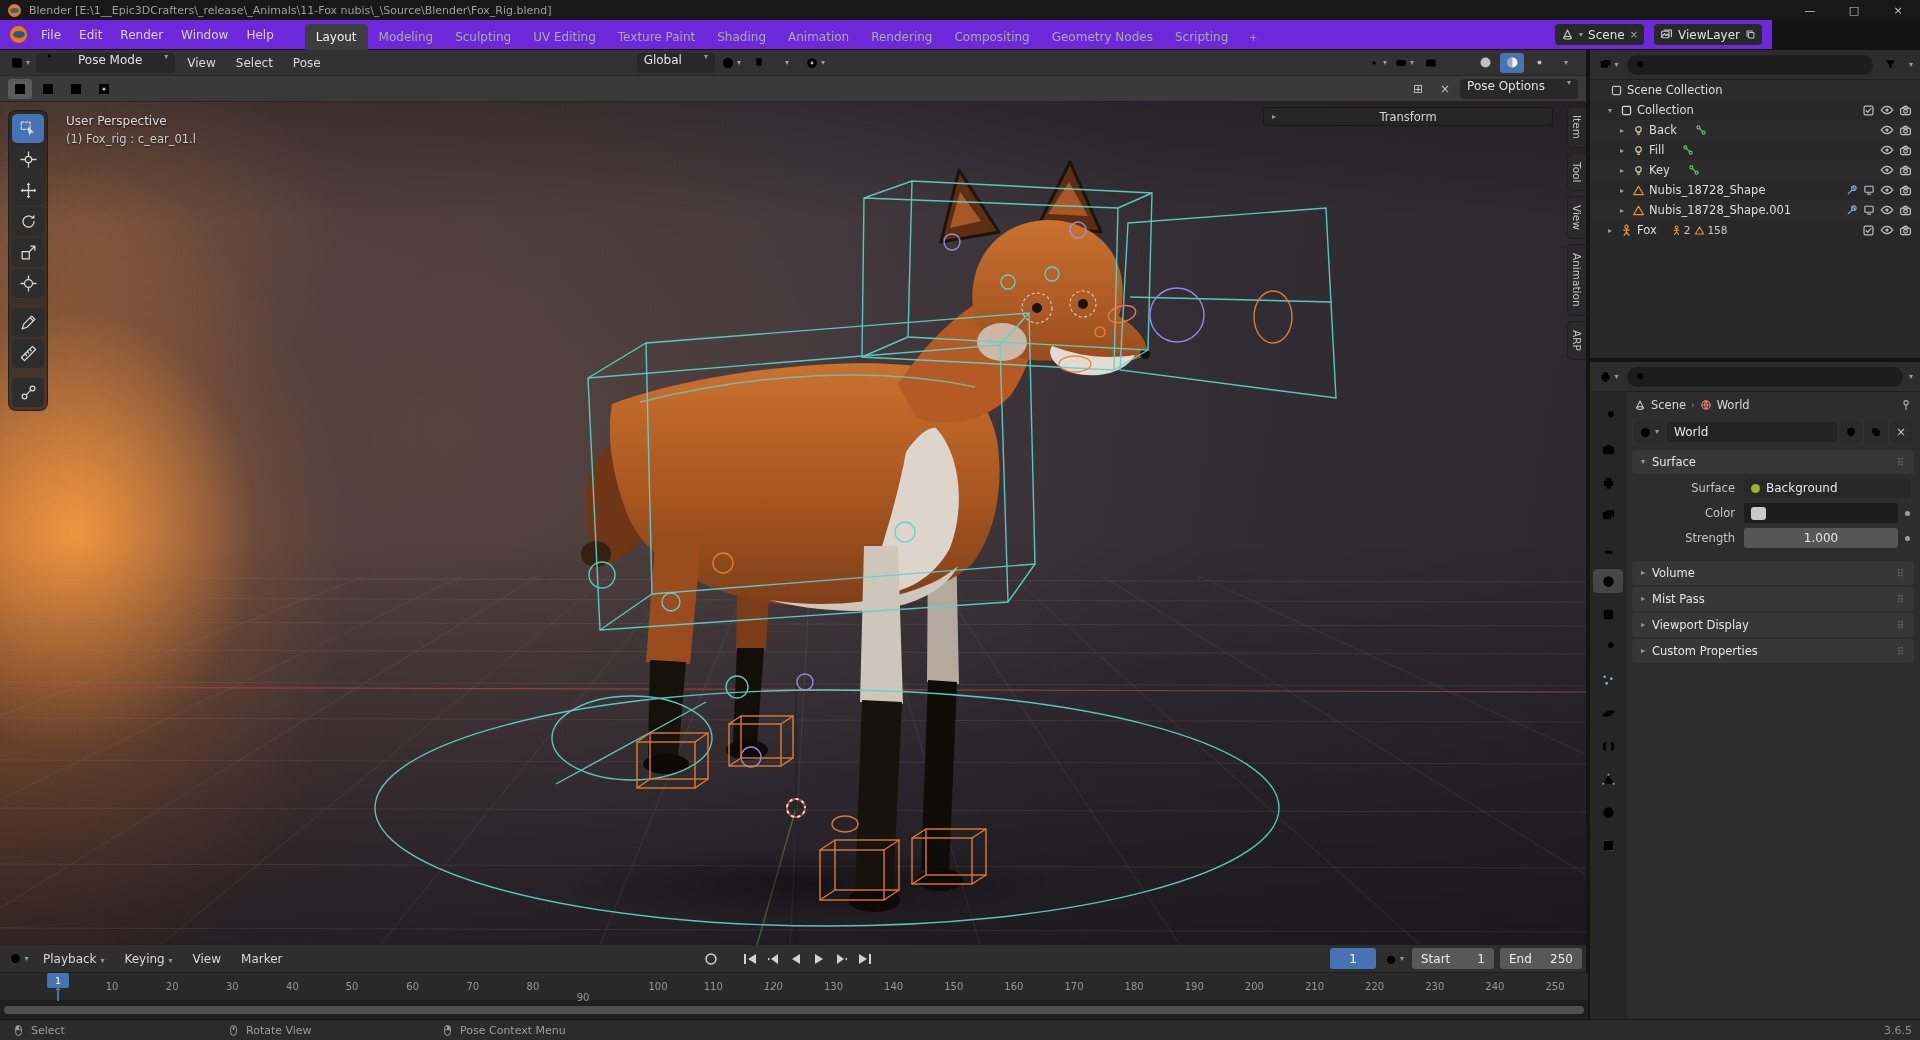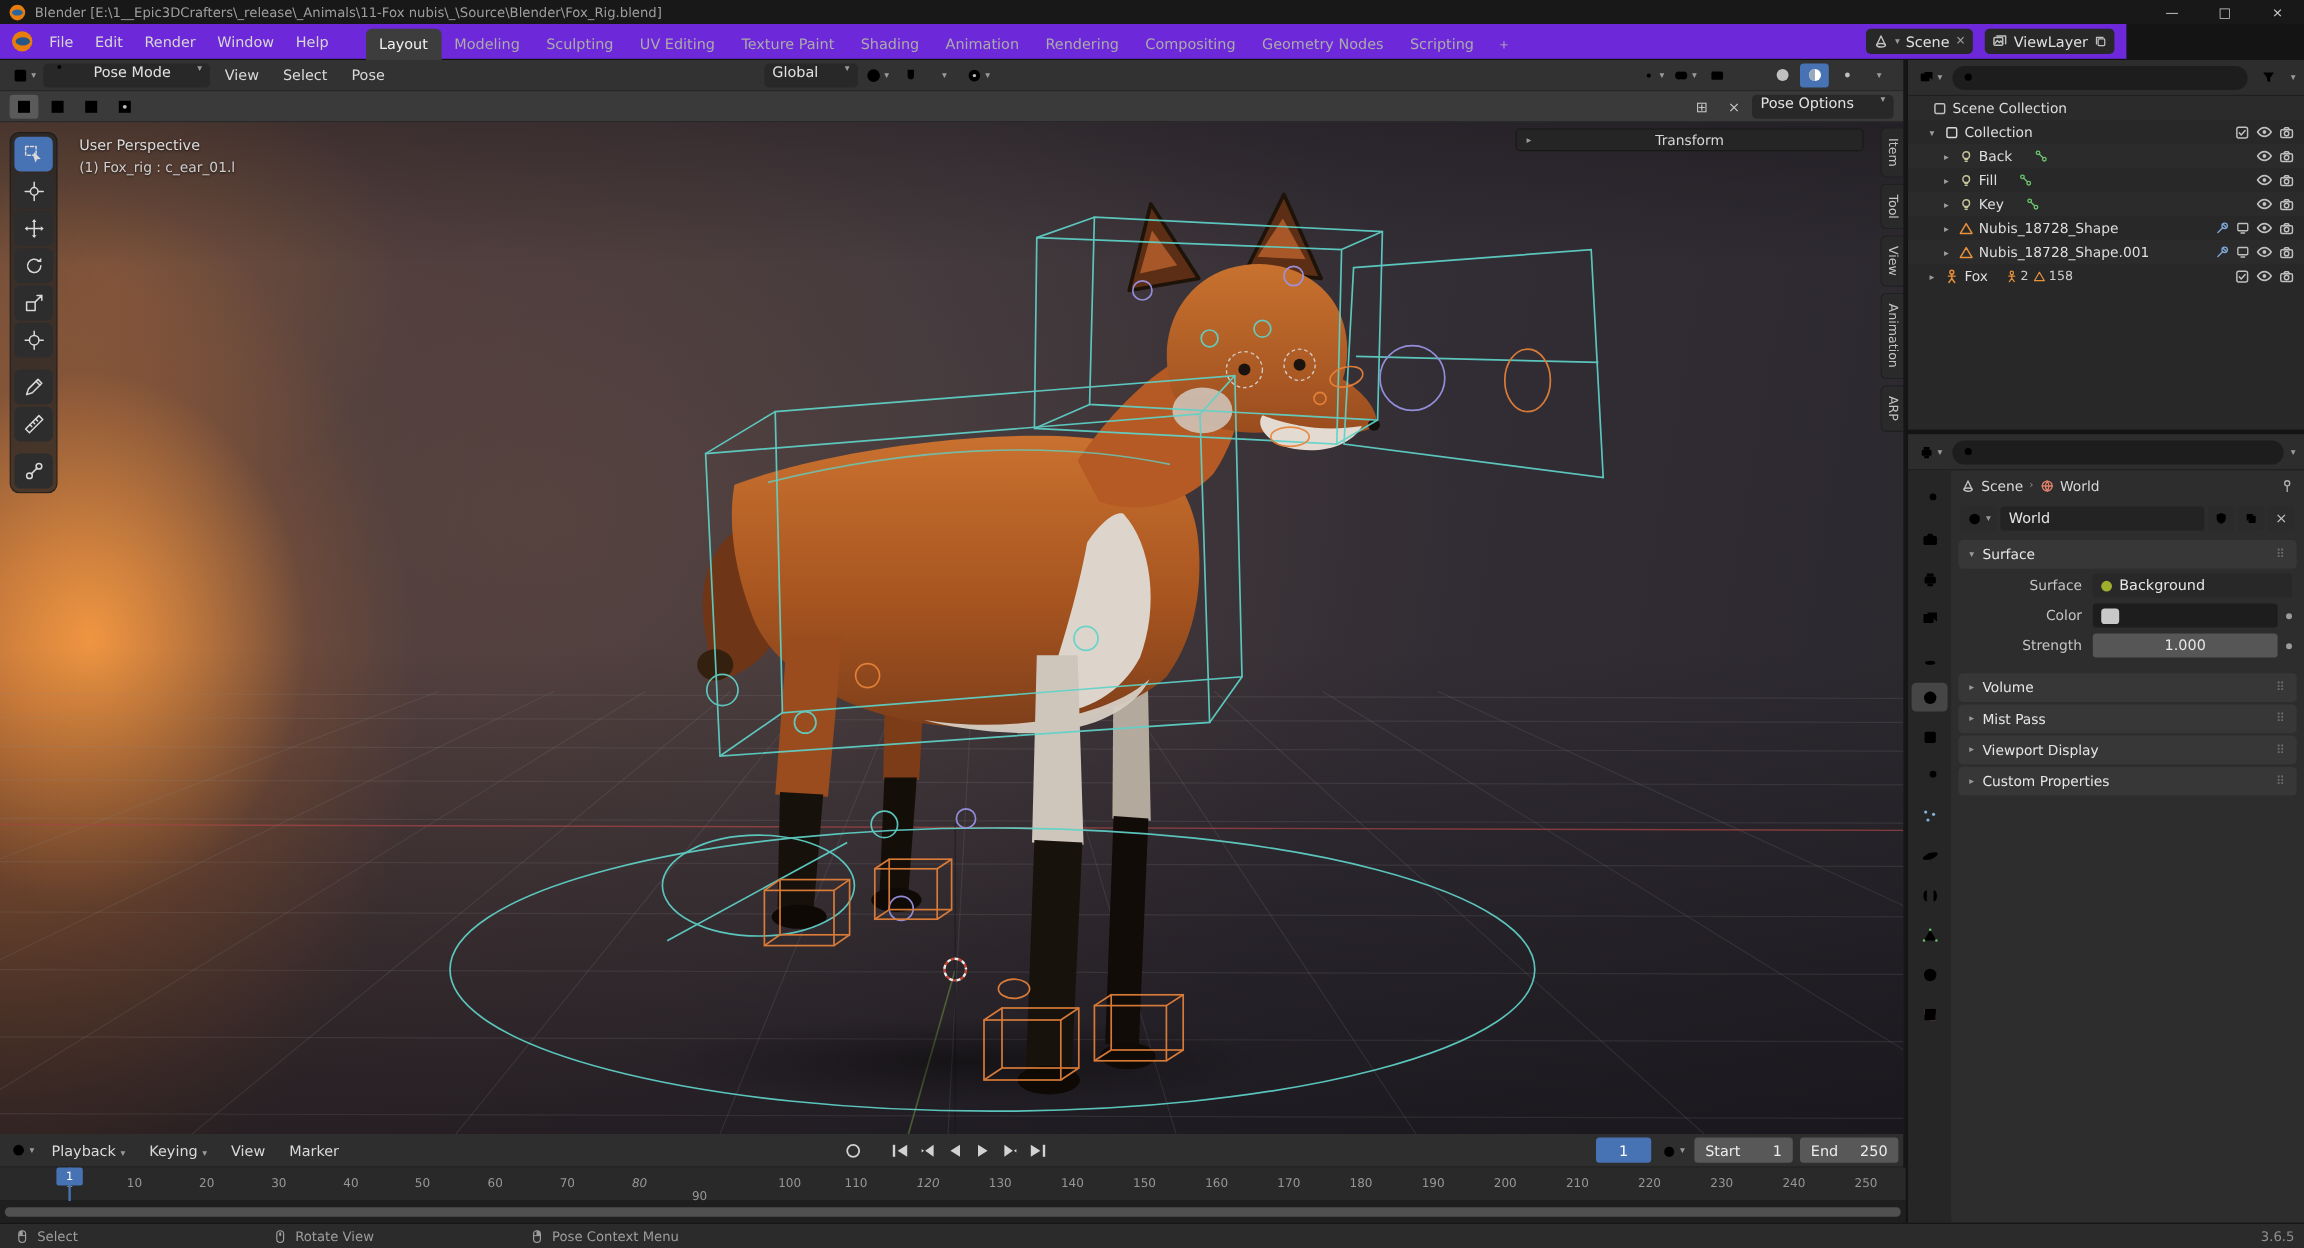--- a/index.html
+++ b/index.html
@@ -1157,21 +1157,21 @@
 
     <div>
         <span class="tick" style="left: 58px;">1</span>
         <span class="tick" style="left: 112.108px;">10</span>
         <span class="tick" style="left: 172.228px;">20</span>
         <span class="tick" style="left: 232.348px;">30</span>
         <span class="tick" style="left: 292.468px;">40</span>
         <span class="tick" style="left: 352px;">50</span>
         <span class="tick" style="left: 412.708px;">60</span>
         <span class="tick" style="left: 472.828px;">70</span>
-        <span class="tick" style="left: 532.948px; font-style: italic;">80</span>
+        <span class="tick" style="left: 532.948px;">80</span>
         <span class="tick" style="left: 583px; margin-top: 11px;">90</span>
         <span class="tick" style="left: 658px;">100</span>
         <span class="tick" style="left: 713.308px;">110</span>
         <span class="tick" style="left: 773.428px; font-style: italic;">120</span>
         <span class="tick" style="left: 833.548px;">130</span>
         <span class="tick" style="left: 893.668px;">140</span>
         <span class="tick" style="left: 953.788px;">150</span>
         <span class="tick" style="left: 1013.91px;">160</span>
         <span class="tick" style="left: 1074.03px;">170</span>
         <span class="tick" style="left: 1134.15px;">180</span>

